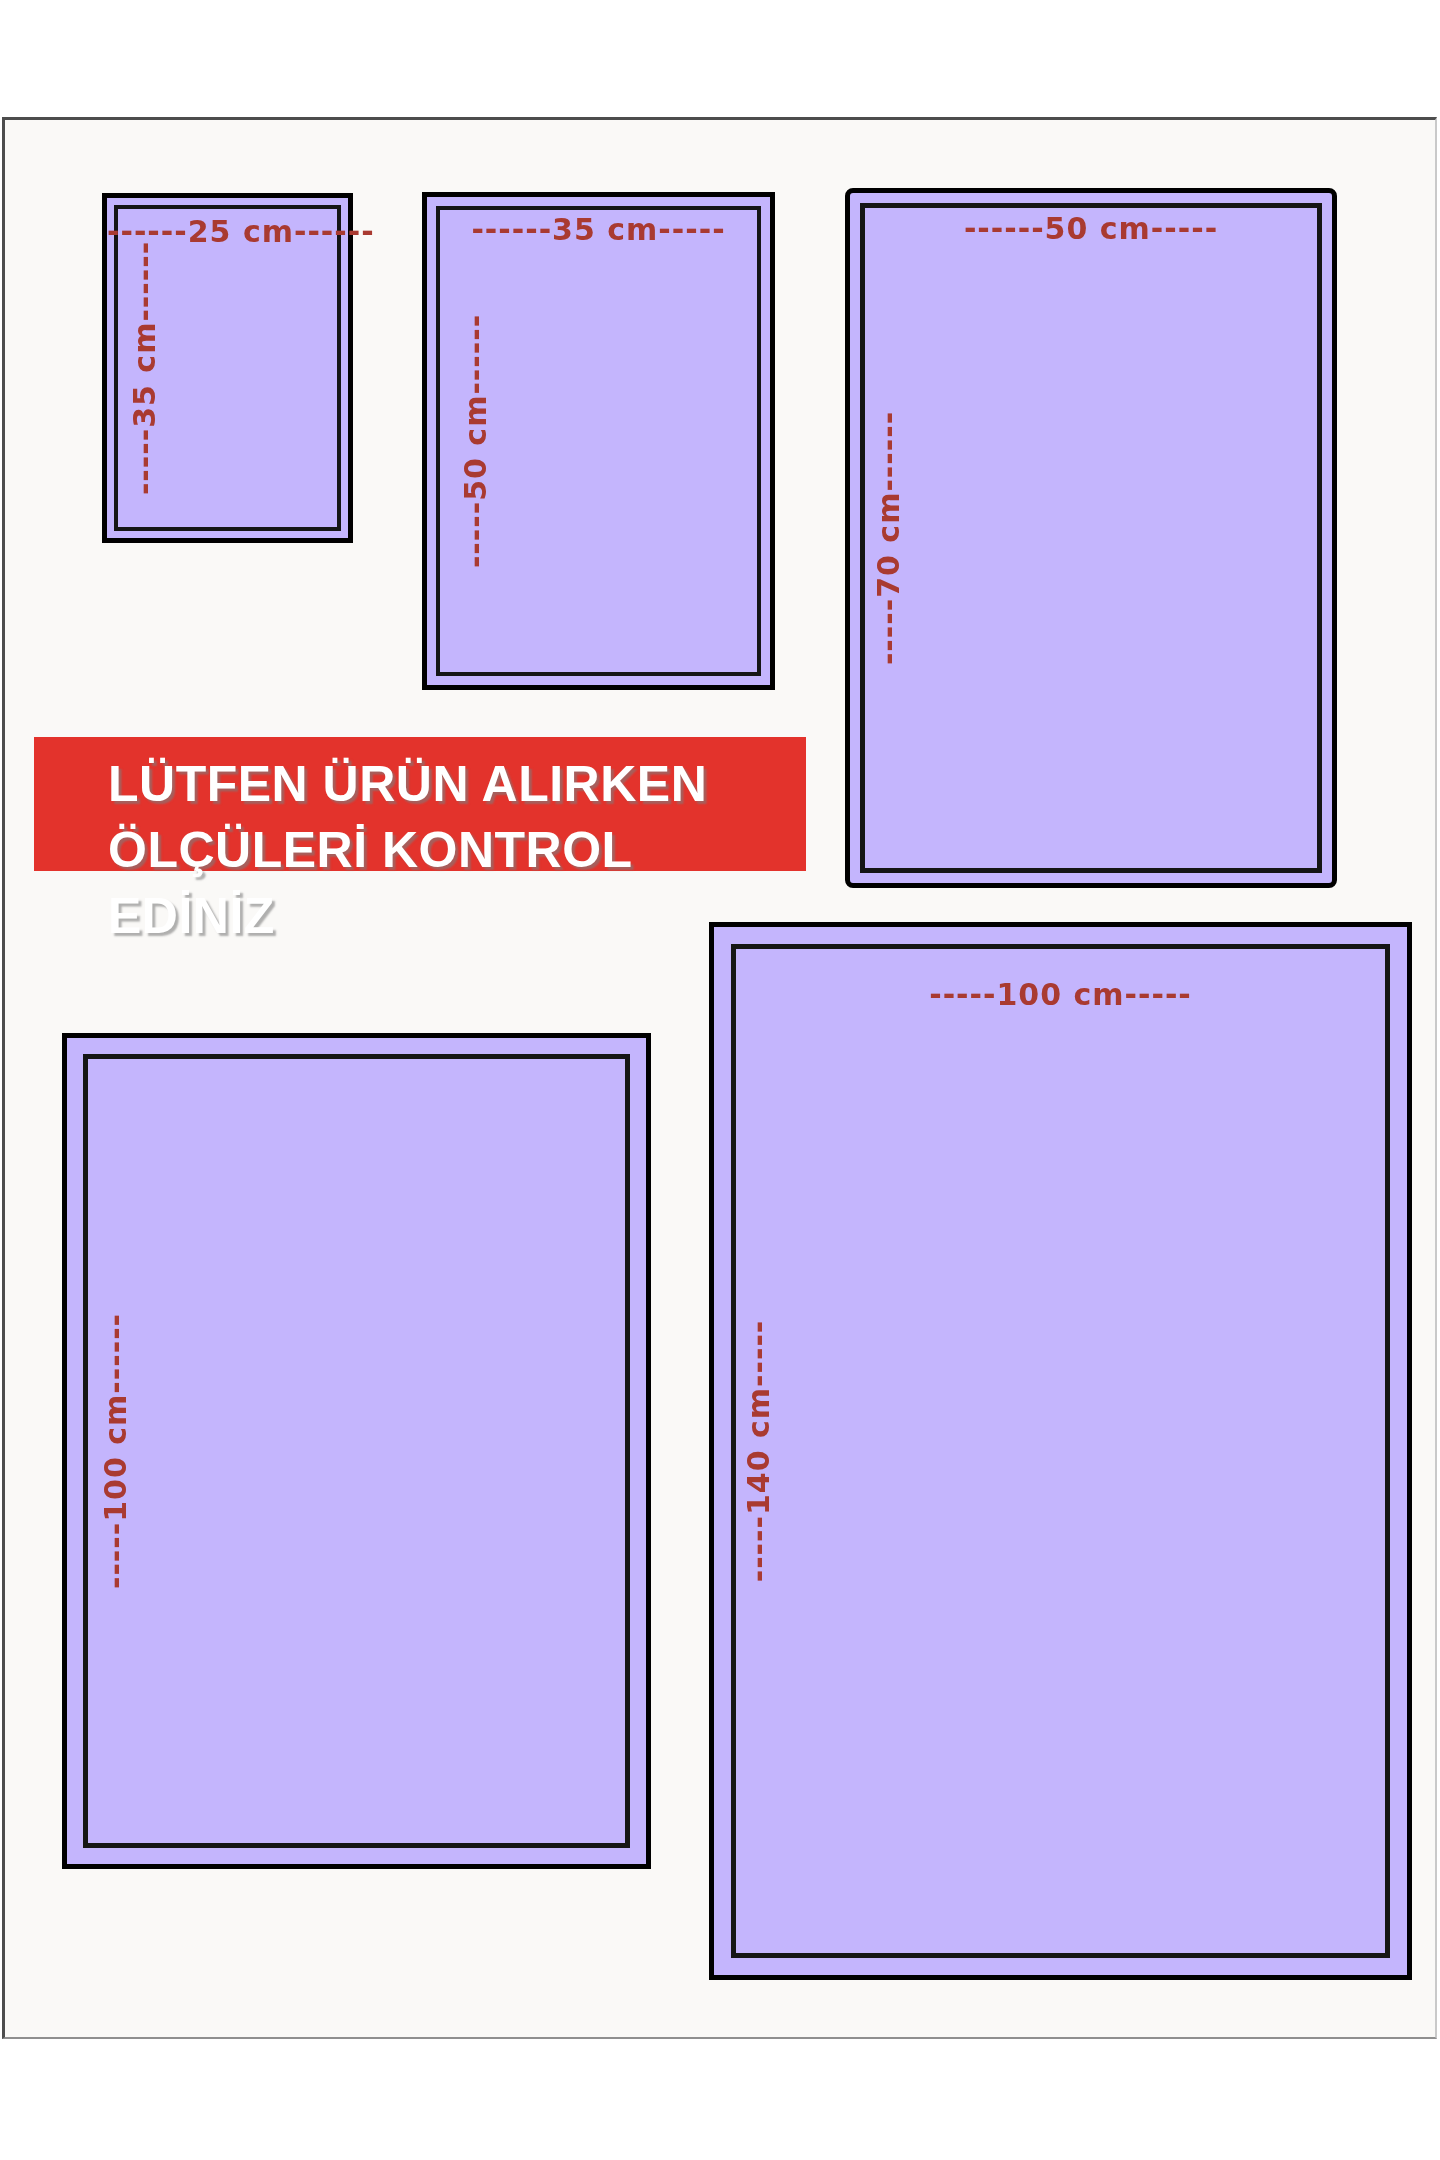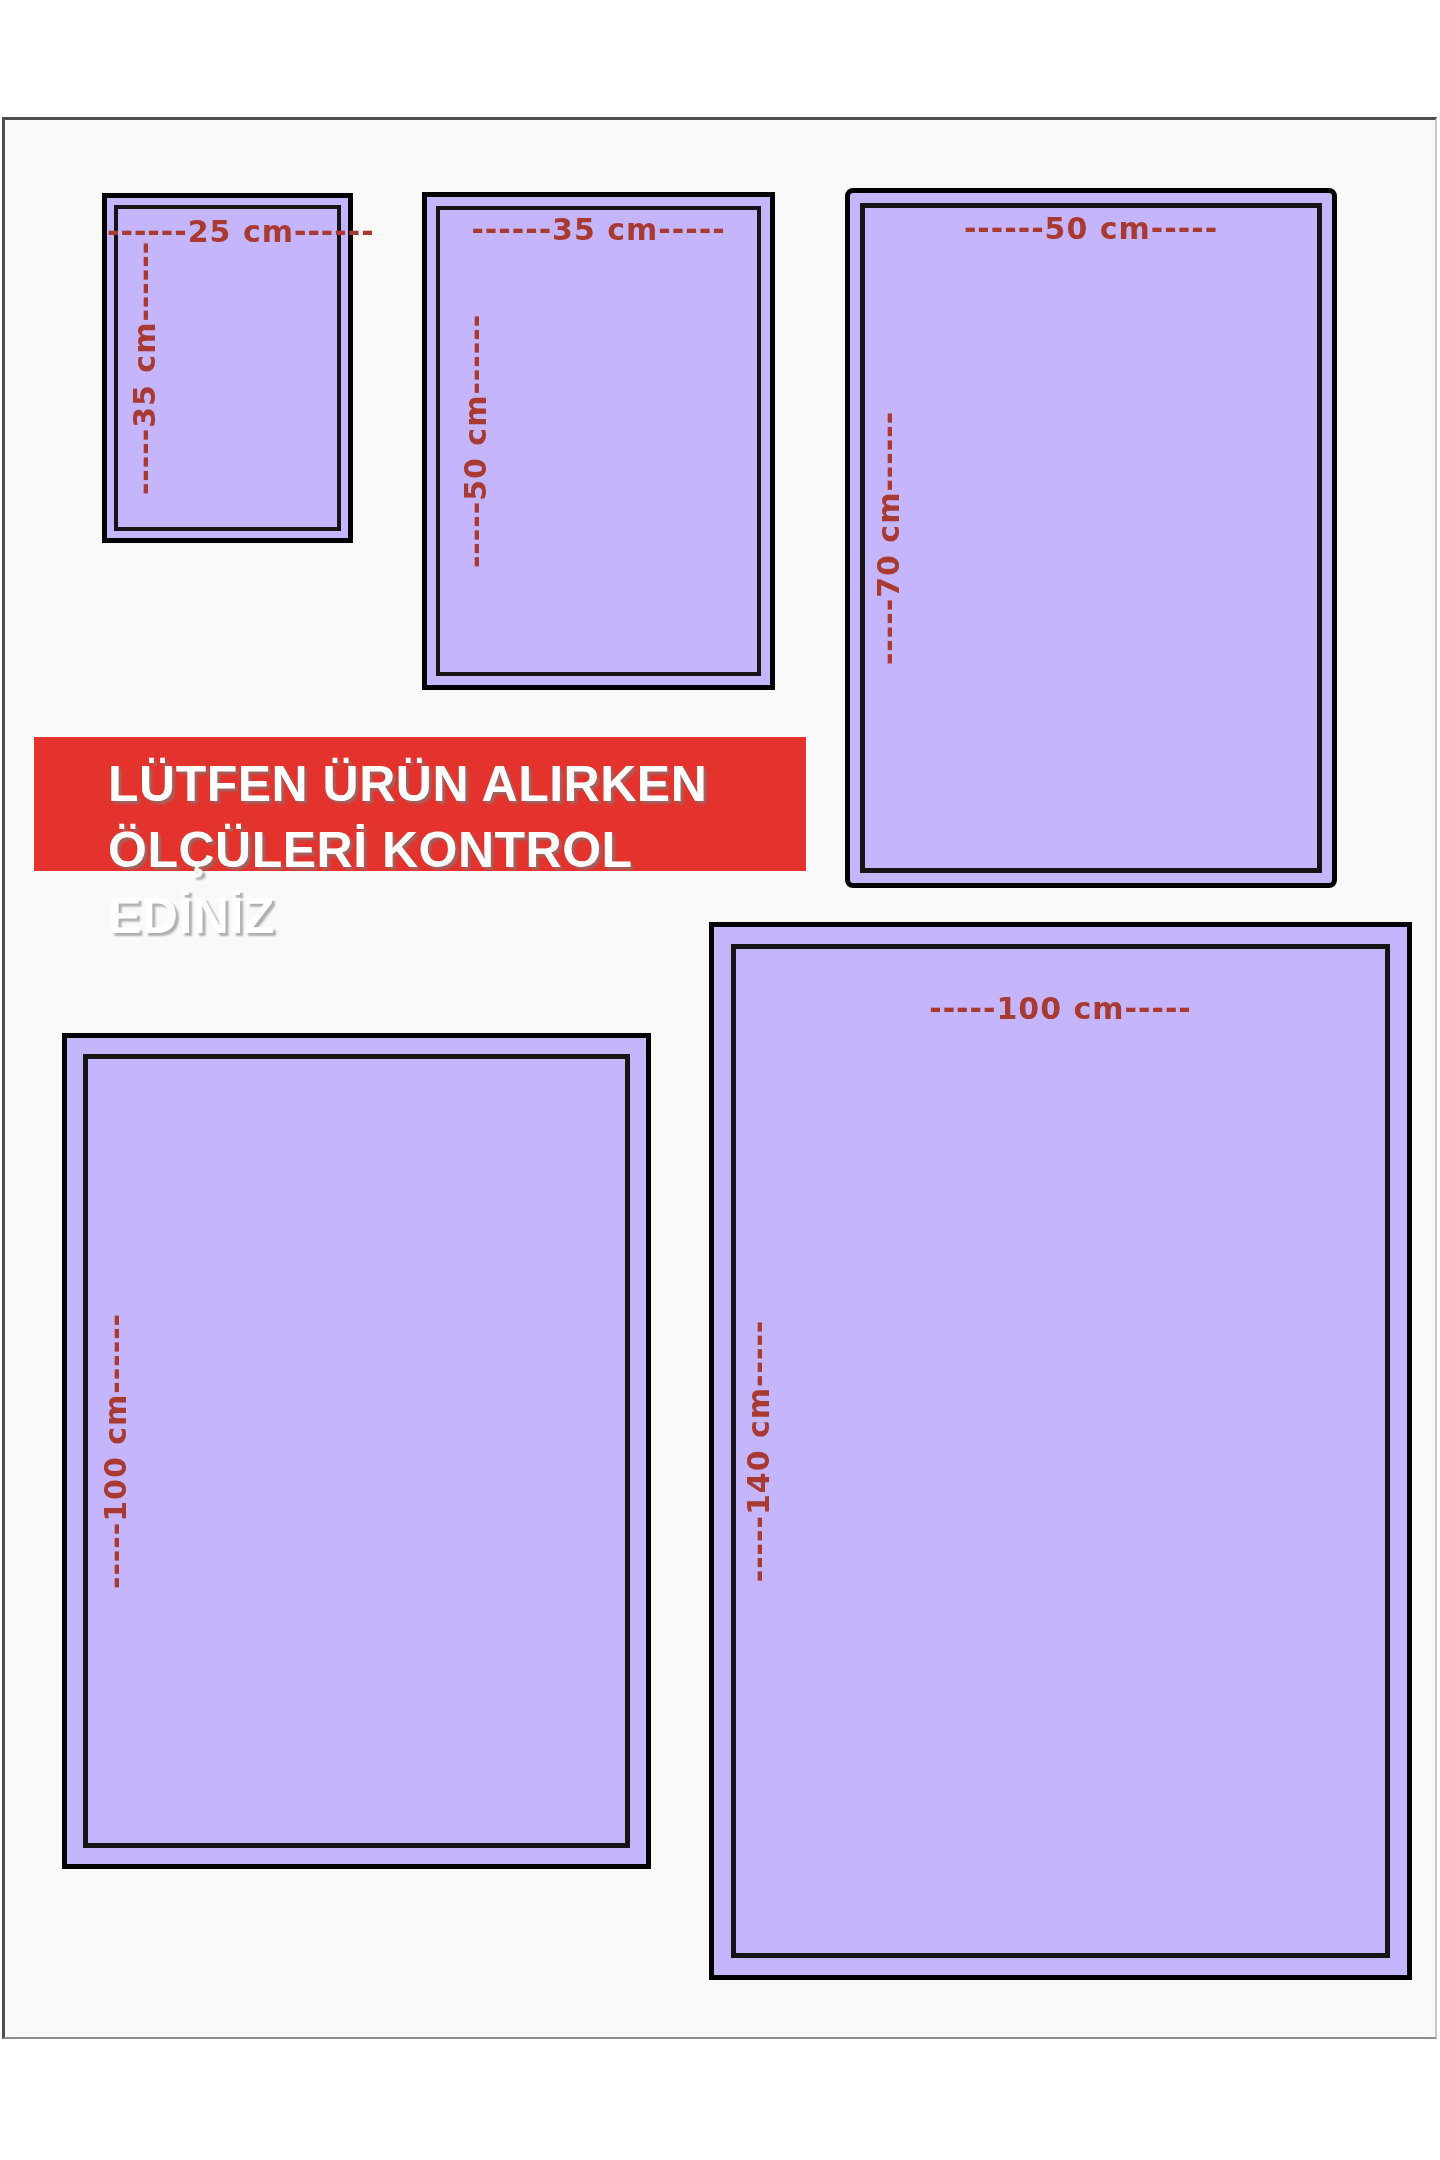--- a/index.html
+++ b/index.html
@@ -67,21 +67,21 @@
   .b3 .w-label { top:18px; }
   .b3 .h-label { left:38px; }
 
   .b4 { left:62px;  top:1033px; width:589px; height:836px; }
   .b4 .frame { inset:16px; border-width:5px; }
   .b4 .w-label { top:37px; }
   .b4 .h-label { left:48px; }
 
   .b5 { left:709px; top:922px;  width:703px; height:1058px; }
   .b5 .frame { inset:17px; border-width:5px; }
-  .b5 .w-label { top:64px; }
+  .b5 .w-label { top:50px; }
   .b5 .h-label { left:44px; }
 
   .banner {
     position:absolute;
     left:34px; top:737px;
     width:772px; height:134px;
     box-sizing:border-box;
     background:#e3332c;
     padding:14px 0 0 74px;
     font-family:"Liberation Sans", sans-serif;

